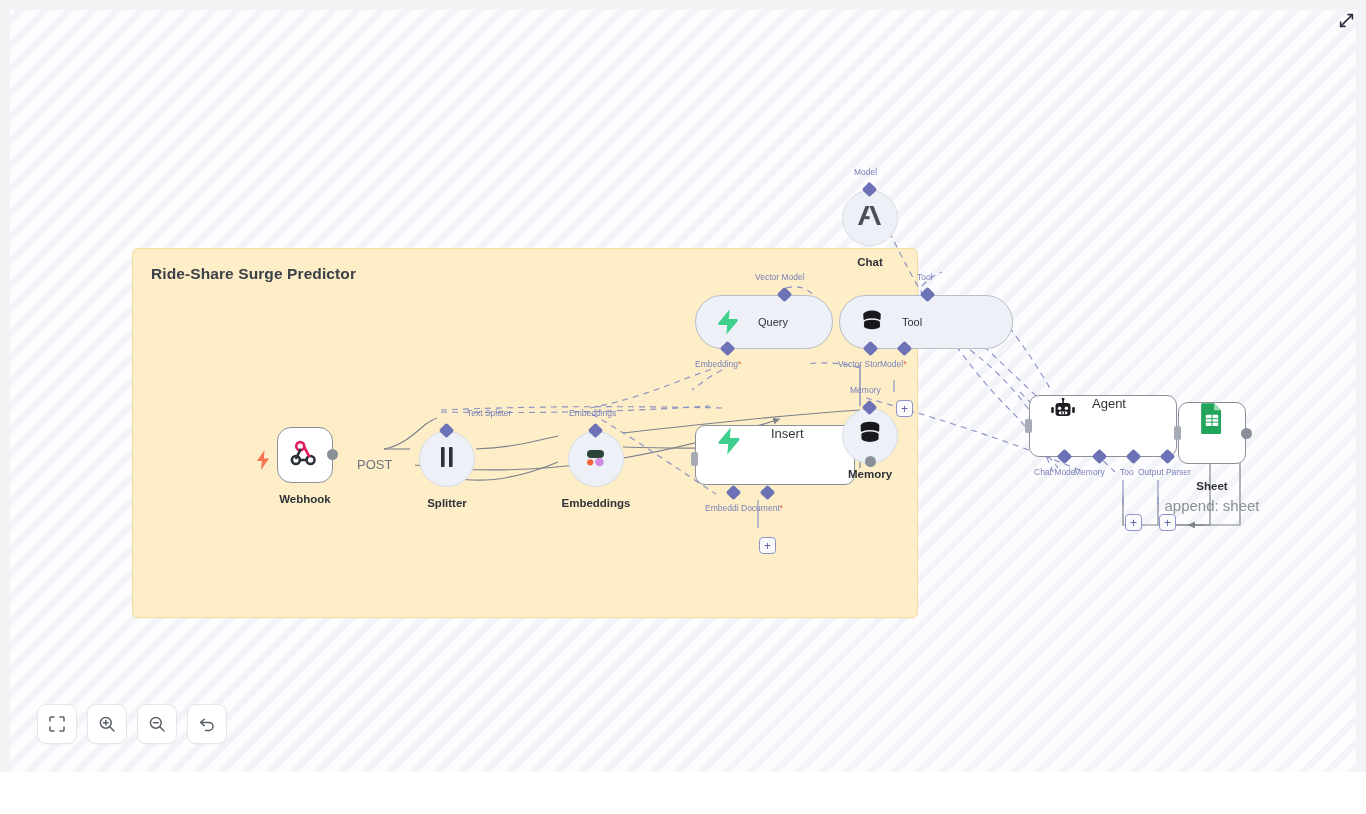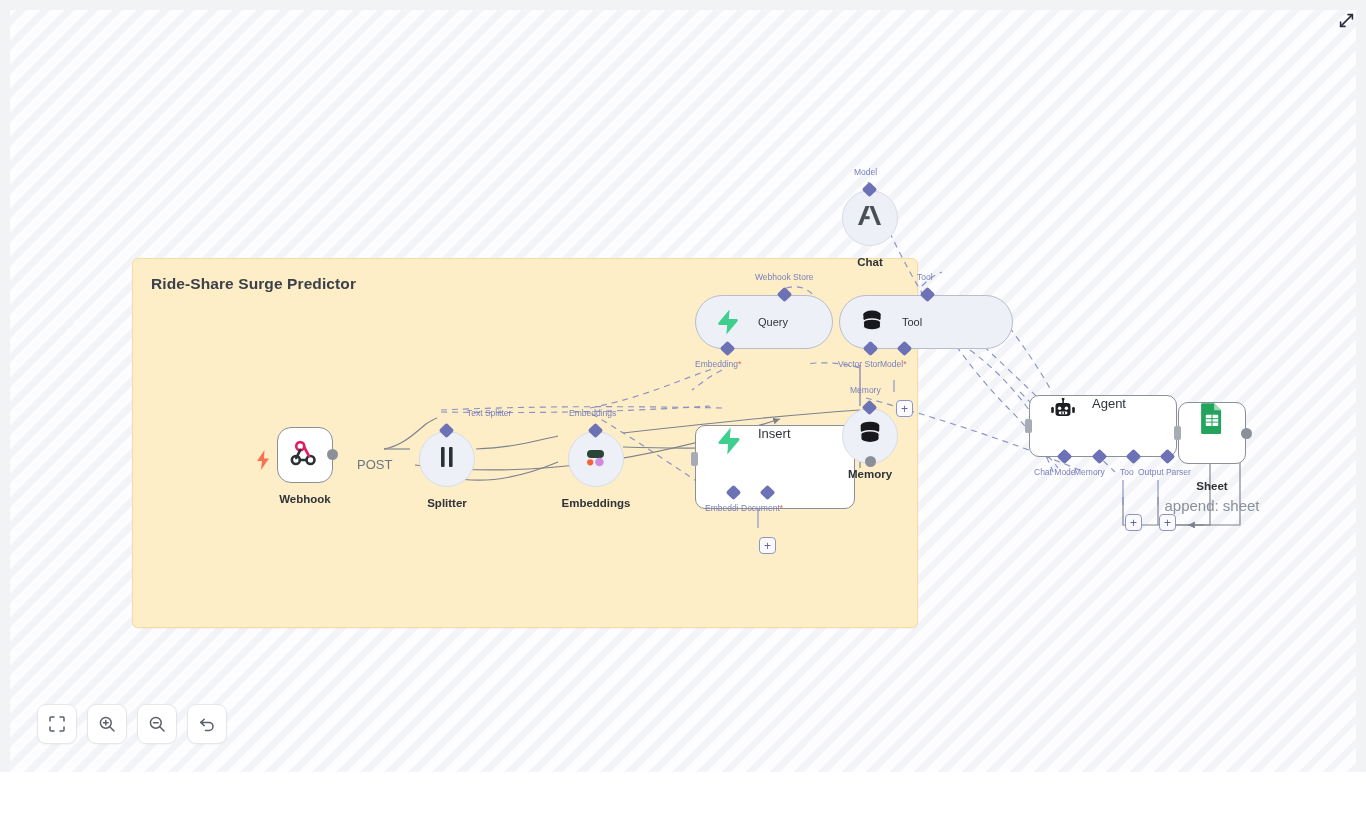--- a/index.html
+++ b/index.html
@@ -30,21 +30,21 @@
 
   
   .expand-btn{
     position:absolute; right:8px; top:8px; width:24px; height:24px;
     display:flex; align-items:center; justify-content:center;
     cursor:pointer; z-index:60;
   }
 
   
   .group-panel{
-    position:absolute; left:122px; top:248px; width:786px; height:370px;
+    position:absolute; left:122px; top:238px; width:786px; height:370px;
     background:#fdeec8; border:1px solid #f5dca0; border-radius:6px;
     box-shadow: 0 1px 2px rgba(0,0,0,.04);
   }
   .group-title{
     position:absolute; left:18px; top:16px;
     font-size:15.5px; font-weight:700; color:#3c4048; letter-spacing:.1px;
   }
 
   
   .edges{ position:absolute; left:0; top:0; width:1346px; height:762px; pointer-events:none; }
@@ -284,21 +284,21 @@
     <div class="node" style="left:685px; top:285px;">
       <div class="pill" style="width:138px;">
         <span class="picon">
           <svg width="24" height="26" viewBox="0 0 24 26">
             <path d="M13.6 0.5 L2.5 13.8 C1.8 14.6 2.4 15.9 3.5 15.9 L11.2 15.9 L10.4 25.5 L21.5 12.2 C22.2 11.4 21.6 10.1 20.5 10.1 L12.8 10.1 Z" fill="#3ecf8e"></path>
           </svg>
         </span>
         <span class="ptext">Query</span>
       </div>
       <div class="diamond" style="left:84px; top:-6px;"></div>
-      <div class="port-label" style="left:60px; top:-23px;">Webhook Store</div>
+      <div class="port-label" style="left:60px; top:-23px;">Vector Model</div>
       <div class="diamond" style="left:27px; top:48px;"></div>
       <div class="port-label" style="left:0px; top:64px;"><span>Embedding</span><span class="req">*</span></div>
     </div>
 
     <div class="node" style="left:829px; top:285px;">
       <div class="pill" style="width:174px;">
         <span class="picon">
           <svg width="24" height="26" viewBox="0 0 24 26">
             <ellipse cx="12" cy="5.2" rx="8.6" ry="3.6" fill="#18191c"></ellipse>
             <path d="M3.4 5.2 v4.4 c0 2 3.9 3.6 8.6 3.6 s8.6-1.6 8.6-3.6 V5.2" fill="#18191c"></path>
@@ -310,21 +310,21 @@
       </div>
       <div class="diamond" style="left:83px; top:-6px;"></div>
       <div class="port-label" style="left:78px; top:-23px;">Tool</div>
       <div class="diamond" style="left:26px; top:48px;"></div>
       <div class="port-label" style="left:-1px; top:64px;">Vector Stor</div>
       <div class="diamond" style="left:60px; top:48px;"></div>
       <div class="port-label" style="left:41px; top:64px;"><span>Model</span><span class="req">*</span></div>
     </div>
 
     <div class="node" style="left:685px; top:415px;">
-      <div class="card" style="width:160px; height:84px; padding:0 18px;">
+      <div class="card" style="width:160px; height:60px; padding:0 18px;gap:13px;">
         <span class="cicon">
           <svg width="26" height="28" viewBox="0 0 24 26">
             <path d="M13.6 0.5 L2.5 13.8 C1.8 14.6 2.4 15.9 3.5 15.9 L11.2 15.9 L10.4 25.5 L21.5 12.2 C22.2 11.4 21.6 10.1 20.5 10.1 L12.8 10.1 Z" fill="#3ecf8e"></path>
           </svg>
         </span>
         <span class="ctext">Insert</span>
       </div>
       <div class="sq-port" style="left:-4px; top:27px;"></div>
       <div class="diamond" style="left:33px; top:62px;"></div>
       <div class="port-label" style="left:10px; top:78px;">Embeddi</div>

